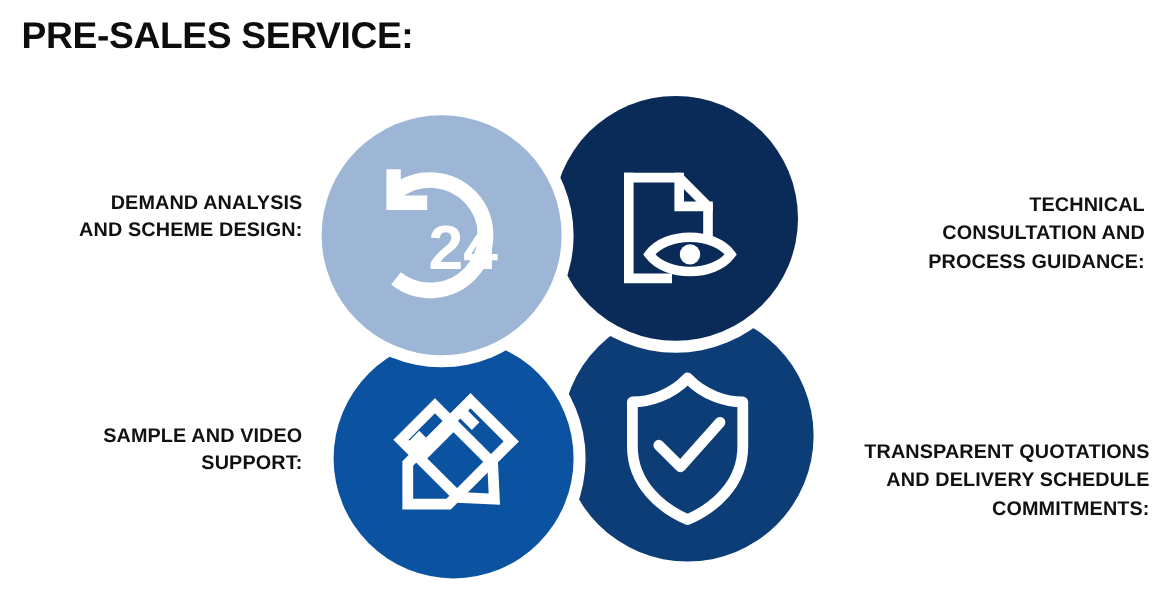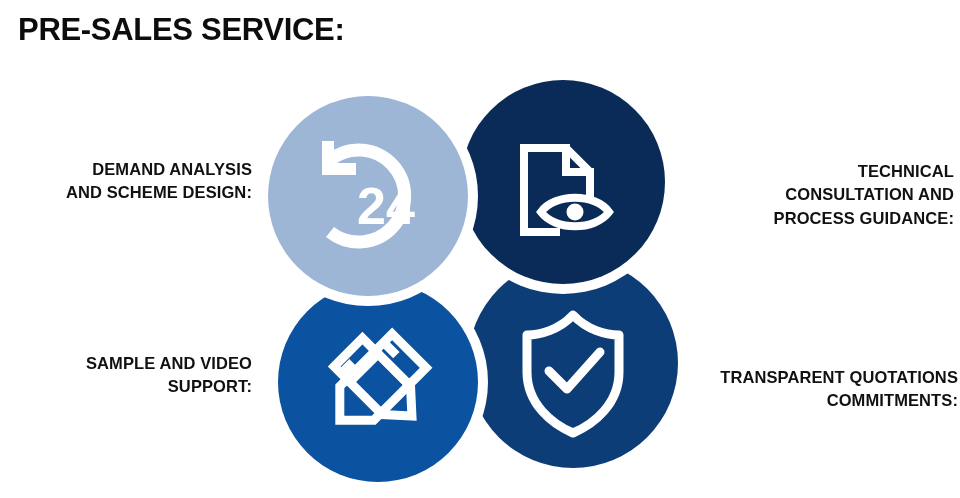--- a/index.html
+++ b/index.html
@@ -137,16 +137,17 @@
   </div>
 
   <div class="cap l" id="cap-technical">
     <div>TECHNICAL</div>
     <div>CONSULTATION AND</div>
     <div>PROCESS GUIDANCE:</div>
   </div>
 
   <div class="cap l" id="cap-quotation">
     <div>TRANSPARENT QUOTATIONS</div>
+    <div>AND DELIVERY SCHEDULE</div>
     <div>COMMITMENTS:</div>
   </div>
 
 </div>
 
 </body></html>

